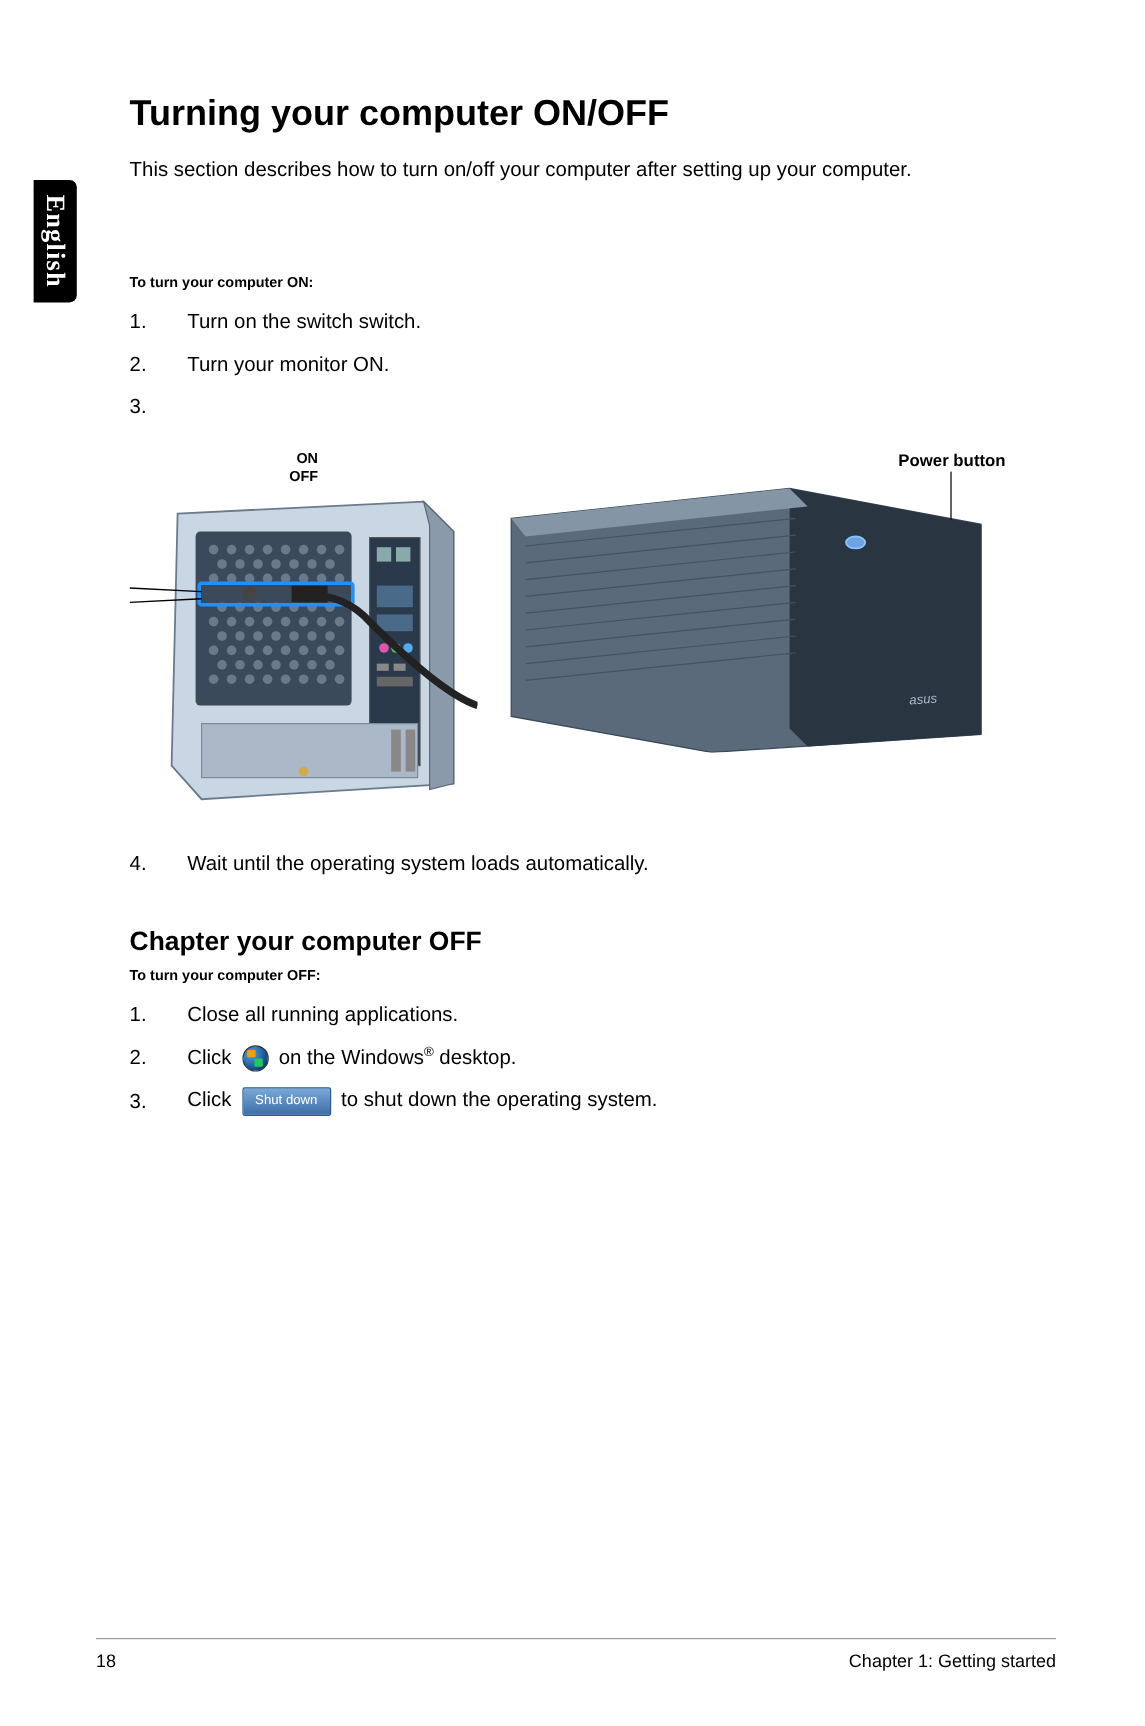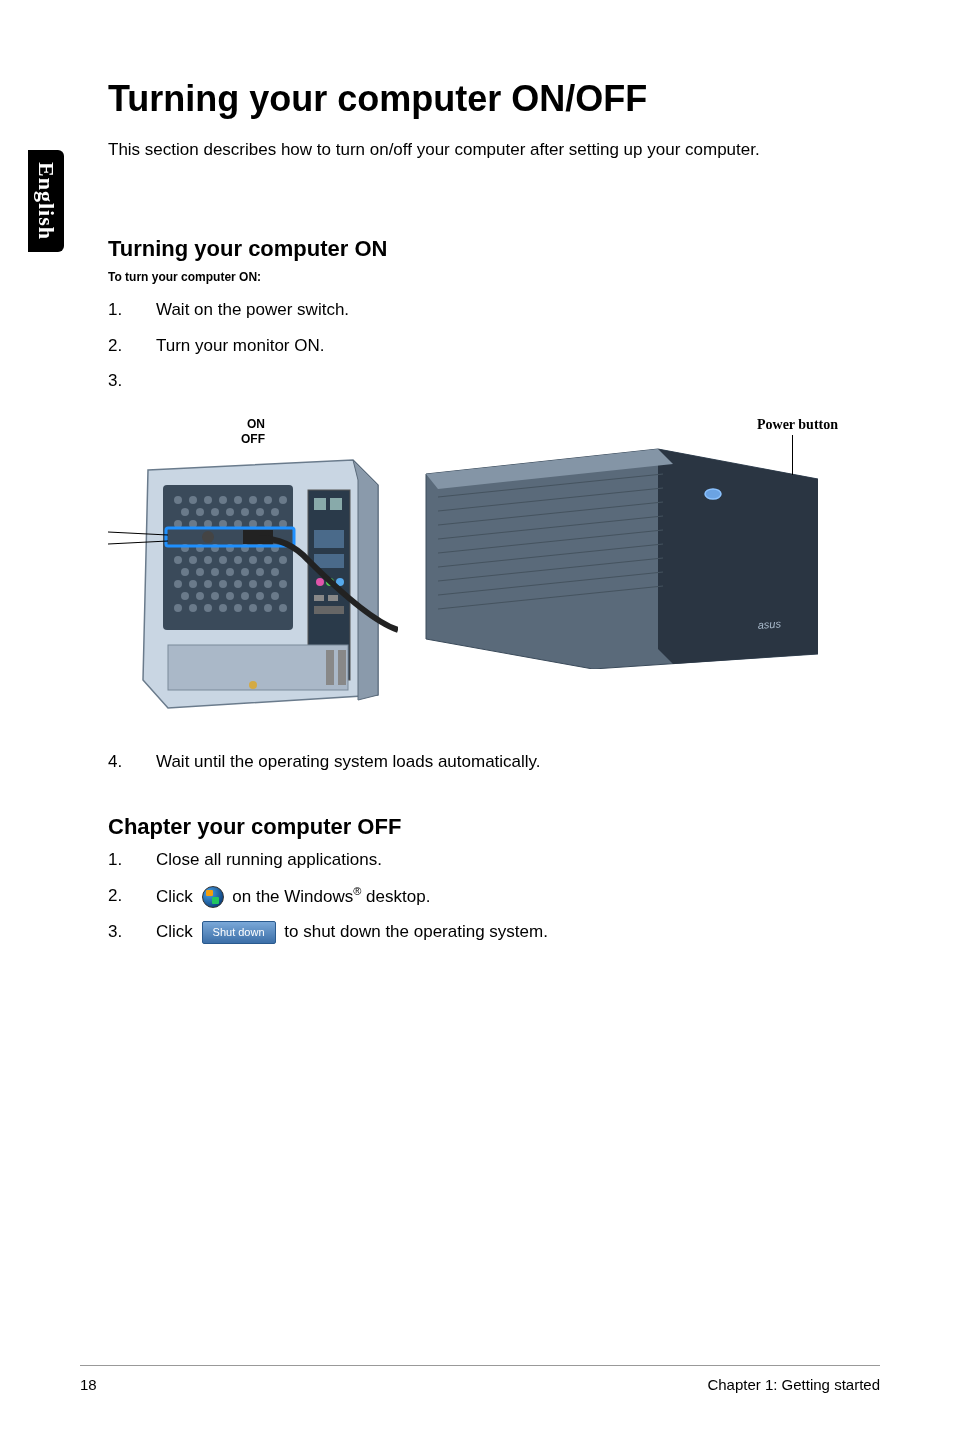--- a/index.html
+++ b/index.html
@@ -30,21 +30,21 @@
       letter-spacing: 1px;
       font-family: Georgia, 'Times New Roman', serif;
     }
     .content {
       position: absolute;
       left: 108px;
       top: 78px;
       width: 790px;
     }
     h1 {
-      font-size: 36px;
+      font-size: 30px;
       font-weight: bold;
       margin-bottom: 18px;
     }
     .intro {
       font-size: 17px;
       margin-bottom: 74px;
       line-height: 1.4;
     }
     h2 {
       font-size: 22px;
@@ -100,21 +100,20 @@
     .diagram-front-wrapper {
       flex: 1;
       position: relative;
     }
     .power-label {
       font-size: 14px;
       font-weight: bold;
       text-align: right;
       padding-right: 60px;
       margin-bottom: 2px;
-      font-family: Liberation Serif, serif;
     }
     .power-line {
       position: absolute;
       right: 105px;
       top: 18px;
       width: 1.5px;
       height: 40px;
       background: #000;
     }
     .diagram-front {
@@ -186,26 +185,25 @@
   </style>
 </head>
 <body>
 
 <div class="language-tab">English</div>
 
 <div class="content">
   <h1>Turning your computer ON/OFF</h1>
   <p class="intro">This section describes how to turn on/off your computer after setting up your computer.</p>
 
-  <h2>Turning your computer ON</h2>
   <p class="subhead">To turn your computer ON:</p>
   <ol>
     <li>
       <span class="num">1.</span>
-      <span>Wait on the power switch.</span>
+      <span>Turn on the switch switch.</span>
     </li>
     <li>
       <span class="num">2.</span>
       <span>Turn your monitor ON.</span>
     </li>
     <li>
       <span class="num">3.</span>
     </li>
   </ol>
 
@@ -348,20 +346,21 @@
 
   <ol>
     <li>
       <span class="num">4.</span>
       <span>Wait until the operating system loads automatically.</span>
     </li>
   </ol>
 
   <div class="section2">
     <h2>Chapter your computer OFF</h2>
+    <p class="subhead">To turn your computer OFF:</p>
     <ol>
       <li>
         <span class="num">1.</span>
         <span>Close all running applications.</span>
       </li>
       <li>
         <span class="num">2.</span>
         <span>
           <span>Click </span><span class="inline-icon-start"></span><span> on the Windows</span><sup>®</sup><span> desktop.</span>
         </span>

